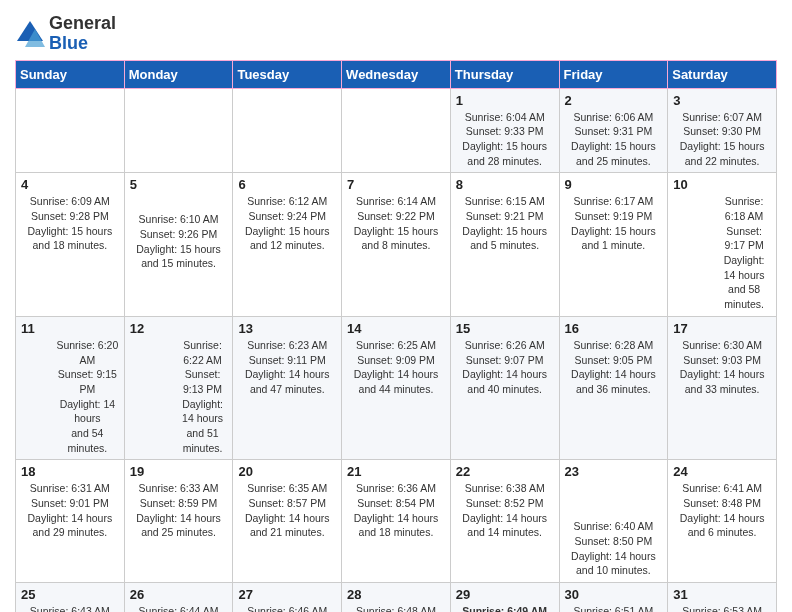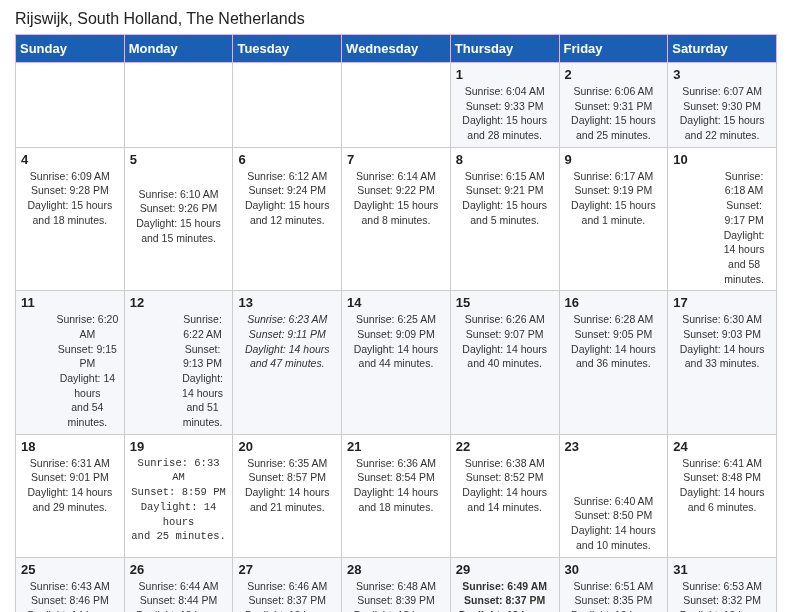--- a/index.html
+++ b/index.html
@@ -90,22 +90,31 @@
       text-align: center;
     }
     .empty-cell {
       background: #fff !important;
     }
   </style>
 </head>
 <body>
 
 <div class="header-area">
+  <div class="logo">
+    <svg class="logo-icon" viewBox="0 0 30 30">
+      <polygon points="15,2 28,22 2,22" fill="#1a5fb4"></polygon>
+      <polygon points="20,10 30,28 10,28" fill="#4a9fd4" opacity="0.7"></polygon>
+    </svg>
+    <div class="logo-text">
+      <span class="general">General</span>
+      <span class="blue">Blue</span>
+    </div>
+  </div>
   <div class="title-area">
-    <h2>Rijswijk, South Holland, The Netherlands</h2>
   </div>
 </div>
 
 <table class="calendar">
   <thead>
     <tr>
     <th>Sunday</th>
         <th>Monday</th>
         <th>Tuesday</th>
         <th>Wednesday</th>
@@ -203,21 +212,21 @@
         </td>
         <td>
           <div class="day-number">12</div>
           <div class="day-info" style="white-space: pre-line; margin-left: 48px;">Sunrise: 6:22 AM
 Sunset: 9:13 PM
 Daylight: 14 hours
 and 51 minutes.</div>
         </td>
         <td>
           <div class="day-number">13</div>
-          <div class="day-info" style="white-space: pre-line; font-style: italic;">Sunrise: 6:23 AM
+          <div class="day-info" style="white-space: pre-line;">Sunrise: 6:23 AM
 Sunset: 9:11 PM
 Daylight: 14 hours
 and 47 minutes.</div>
         </td>
         <td>
           <div class="day-number">14</div>
           <div class="day-info" style="white-space: pre-line;">Sunrise: 6:25 AM
 Sunset: 9:09 PM
 Daylight: 14 hours
 and 44 minutes.</div>
@@ -247,21 +256,21 @@
       <tr>
         <td>
           <div class="day-number">18</div>
           <div class="day-info" style="white-space: pre-line;">Sunrise: 6:31 AM
 Sunset: 9:01 PM
 Daylight: 14 hours
 and 29 minutes.</div>
         </td>
         <td>
           <div class="day-number">19</div>
-          <div class="day-info" style="white-space: pre-line; font-family: Liberation Mono, monospace;">Sunrise: 6:33 AM
+          <div class="day-info" style="white-space: pre-line;">Sunrise: 6:33 AM
 Sunset: 8:59 PM
 Daylight: 14 hours
 and 25 minutes.</div>
         </td>
         <td>
           <div class="day-number">20</div>
           <div class="day-info" style="white-space: pre-line;">Sunrise: 6:35 AM
 Sunset: 8:57 PM
 Daylight: 14 hours
 and 21 minutes.</div>

